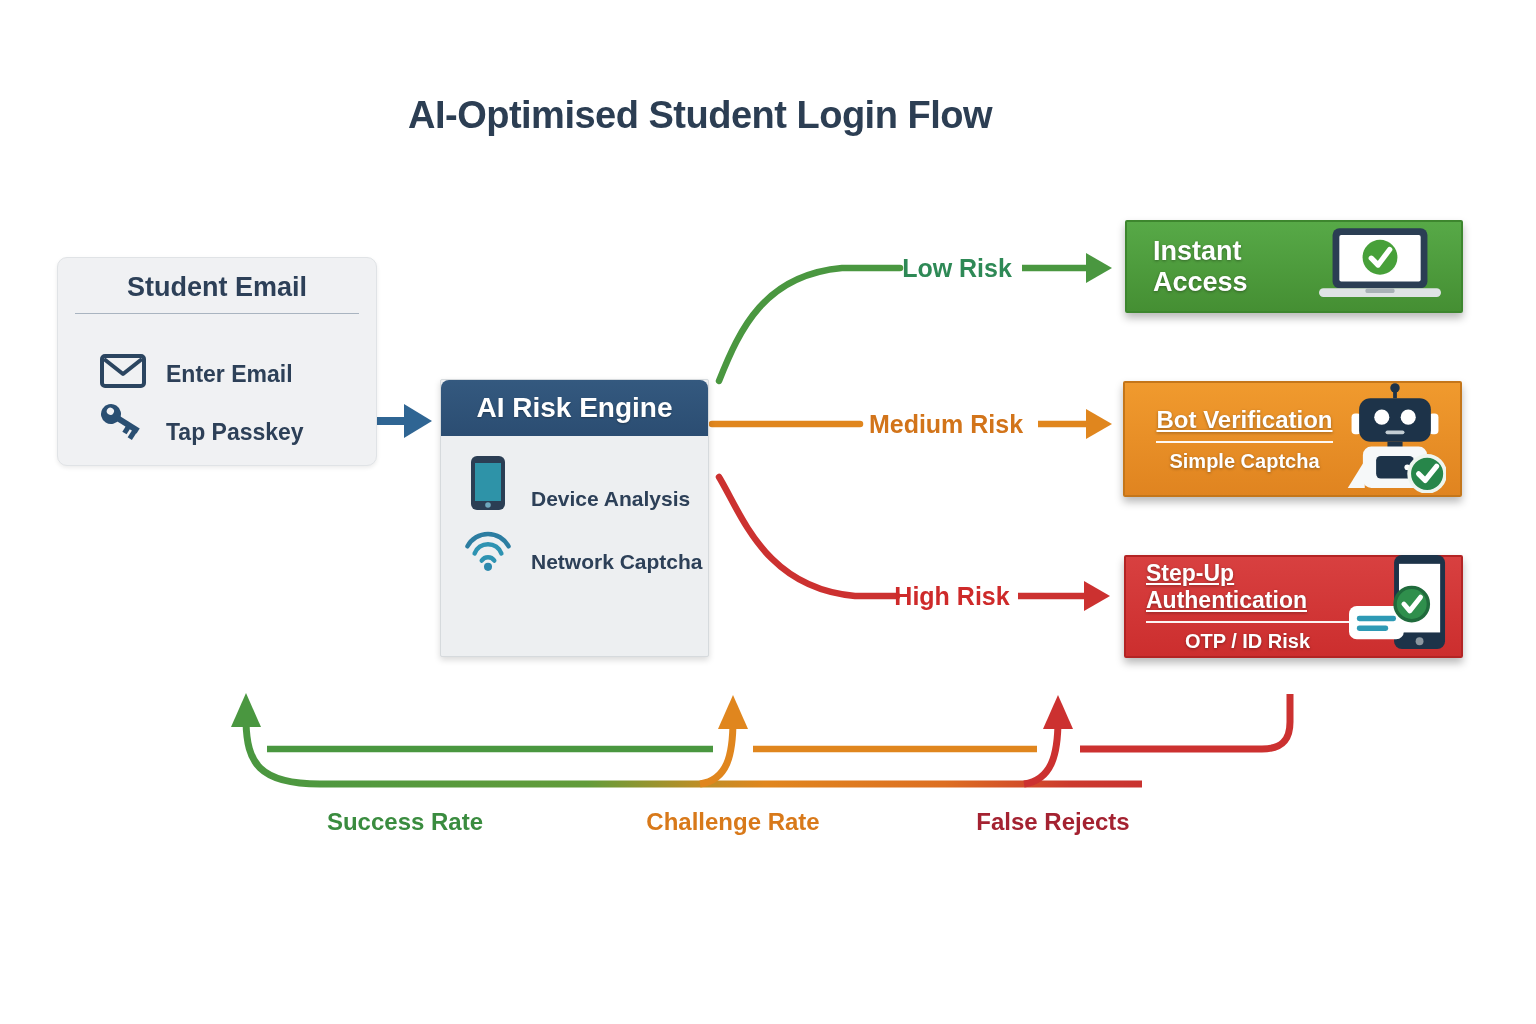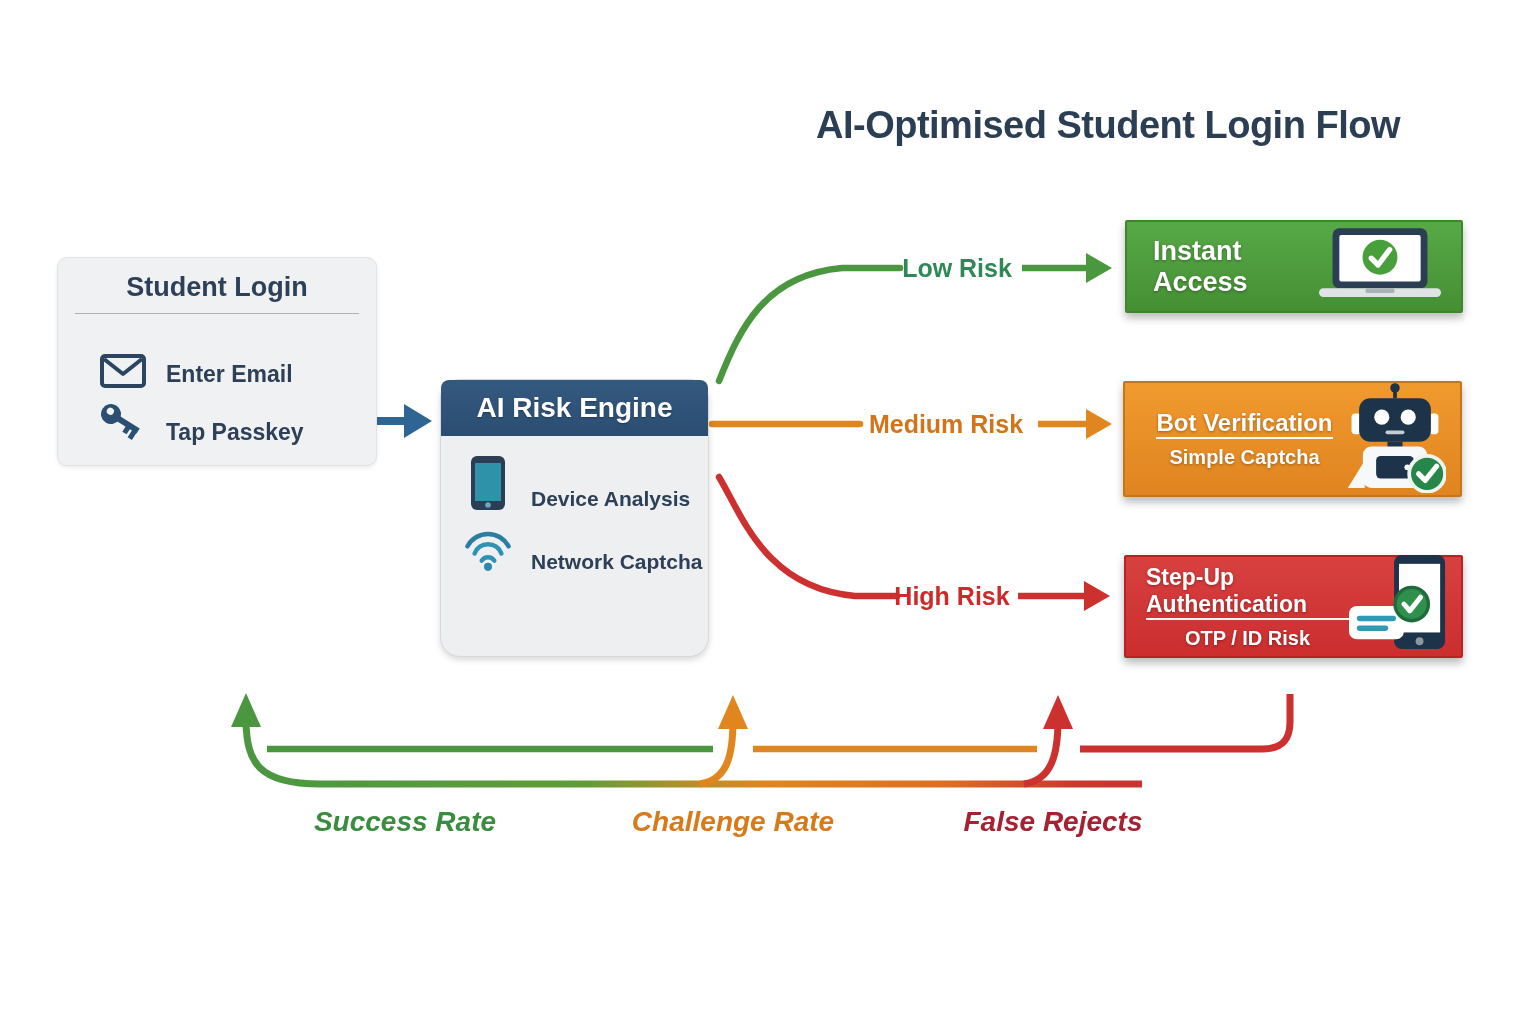--- a/index.html
+++ b/index.html
@@ -3,42 +3,42 @@
 <meta charset="utf-8">
 <style>
   html,body{margin:0;padding:0;background:#ffffff;}
   #canvas{
     position:relative;width:1536px;height:1024px;background:#ffffff;overflow:hidden;
     font-family:"Liberation Sans", sans-serif;
   }
   .abs{position:absolute;}
   
   .page-title{
-    left:0;top:104px;width:1400px;text-align:right;
+    left:0;top:94px;width:1400px;text-align:center;
     font-size:38px;font-weight:bold;letter-spacing:-0.5px;color:#2c3e53;
   }
   
   .student-card{
     left:57px;top:257px;width:318px;height:207px;
     background:#f0f1f3;border:1px solid #e0e3e6;border-radius:10px;
     box-shadow:0 2px 4px rgba(0,0,0,0.08);
   }
   .student-card .card-title{
     margin-top:14px;text-align:center;font-size:27px;font-weight:bold;color:#2d4058;
   }
   .student-card .divider{
     height:1px;background:#a9b4c0;margin:10px 17px 16px 17px;
   }
   .icon-row{display:flex;align-items:flex-end;gap:18px;padding-left:40px;height:58px;}
   .icon-cell{width:50px;display:flex;justify-content:center;align-items:center;flex:none;}
   .icon-row .row-label{font-size:23px;font-weight:bold;color:#2d4058;}
   
   .engine-card{
     left:440px;top:379px;width:267px;height:276px;
-    background:#edeff1;border:1px solid #d6dadd;border-radius:20px;
+    background:#edeff1;border:1px solid #d6dadd;border-radius:2px;
     box-shadow:0 3px 6px rgba(0,0,0,0.15);
   }
   .engine-header{
     height:56px;background:linear-gradient(180deg,#34597f,#2b4d72);
     border-radius:8px 8px 0 0;display:flex;align-items:center;justify-content:center;
     font-size:28px;font-weight:bold;color:#ffffff;text-shadow:0 1px 2px rgba(0,0,0,0.3);
   }
   .engine-body{padding-top:12px;}
   .engine-body .icon-row{padding-left:22px;height:63px;gap:18px;}
   .engine-body .row-label{font-size:21px;}
@@ -58,33 +58,33 @@
     left:1123px;top:381px;width:339px;height:116px;
     background:linear-gradient(180deg,#f09a2e,#e08420);border:2px solid #c4761a;
     padding:0 14px 0 20px;box-sizing:border-box;
   }
   .outcome-red{
     left:1124px;top:555px;width:339px;height:103px;
     background:linear-gradient(180deg,#d84040,#cc2e2e);border:2px solid #b32424;
     padding:0 14px 0 20px;box-sizing:border-box;
   }
   .titles-col{display:flex;flex-direction:column;align-items:center;flex:1;}
-  .titles-col .t1{font-weight:bold;border-bottom:2px solid rgba(255,255,255,0.95);}
+  .titles-col .t1{font-weight:bold;border-bottom:2px solid rgba(255,255,255,0.95);padding-bottom:7px;text-decoration:underline;}
   .titles-col .t2{font-weight:bold;margin-top:7px;}
   .outcome-orange .t1{font-size:24px;}
   .outcome-orange .t2{font-size:20px;}
   .outcome-red .t1{font-size:23px;}
   .outcome-red .t2{font-size:20px;}
   .outcome-icon{flex:none;}
   
   .branch-label{transform:translate(-50%,-50%);font-weight:bold;font-size:25px;white-space:nowrap;}
   .low-risk{left:957px;top:268px;color:#2e8956;}
   .medium-risk{left:946px;top:424px;color:#d2741a;}
   .high-risk{left:952px;top:596px;color:#ce2a2a;}
-  .feedback-label{transform:translate(-50%,-50%);font-weight:bold;font-size:28px;white-space:nowrap;font-style:italic;}
+  .feedback-label{transform:translate(-50%,-50%);font-weight:bold;font-size:24px;white-space:nowrap;}
   .success-rate{left:405px;top:822px;color:#3a8c3f;}
   .challenge-rate{left:733px;top:822px;color:#d8791a;}
   .false-rejects{left:1053px;top:822px;color:#a42231;}
   svg.overlay{left:0;top:0;pointer-events:none;}
 </style>
 </head>
 <body>
 
 <div id="canvas">
 
@@ -139,21 +139,21 @@
     <g>
       <path d="M 1024,784 C 1051,780 1058,756 1058,720" fill="none" stroke="#cc3130" stroke-width="7"></path>
       <polygon points="1043,729 1058,695 1073,729" fill="#cc3130"></polygon>
       <path d="M 1290,694 L 1290,722 C 1290,741 1281,749 1262,749 L 1080,749" fill="none" stroke="#cc3130" stroke-width="7"></path>
     </g>
   </svg>
 
   <div class="abs page-title">AI-Optimised Student Login Flow</div>
 
   <div class="abs student-card">
-    <div class="card-title">Student Login</div>
+    <div class="card-title">Student Email</div>
     <div class="divider"></div>
     <div class="icon-row">
       <span class="icon-cell">
         <svg width="46" height="34" viewBox="0 0 46 34">
           <rect x="2" y="2" width="42" height="30" rx="3" fill="none" stroke="#2b4560" stroke-width="4"></rect>
           <path d="M 4,5 L 23,20 L 42,5" fill="none" stroke="#2b4560" stroke-width="4" stroke-linejoin="round"></path>
         </svg>
       </span>
       <span class="row-label">Enter Email</span>
     </div>

